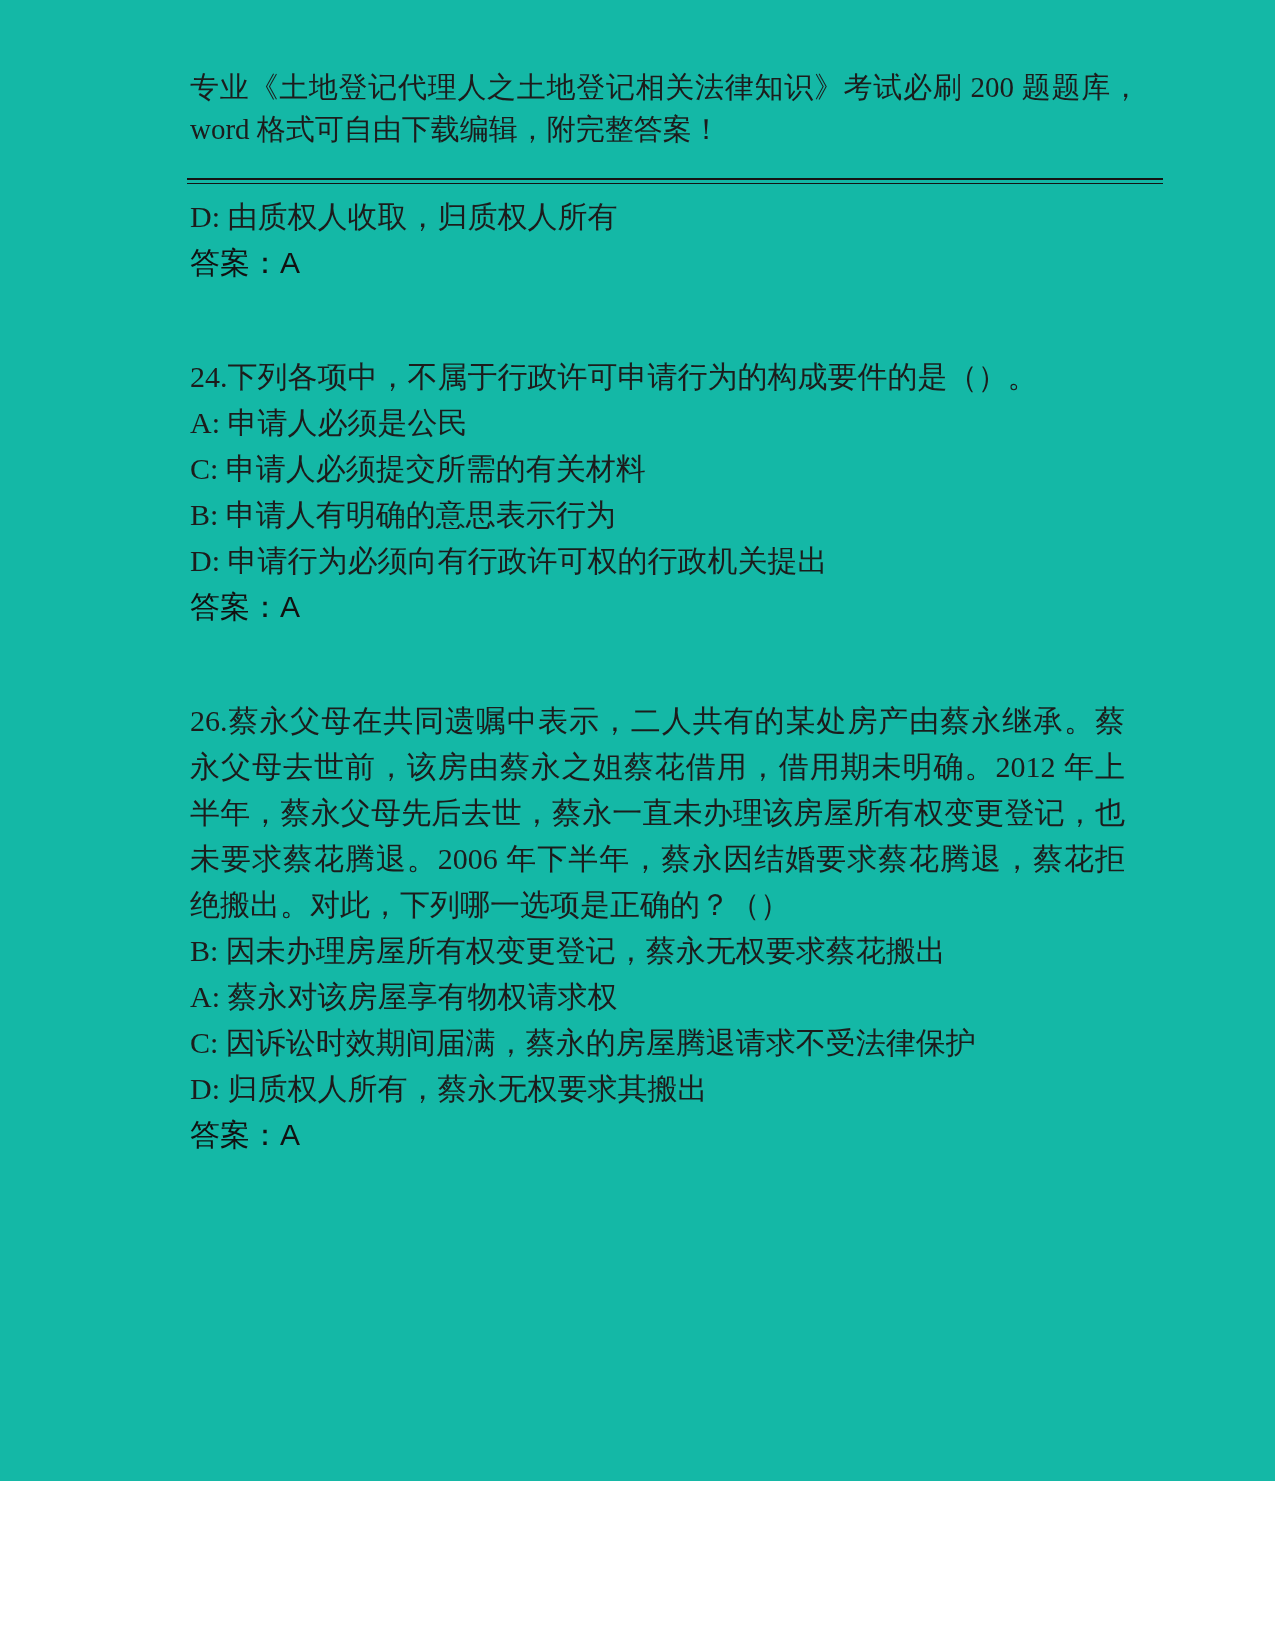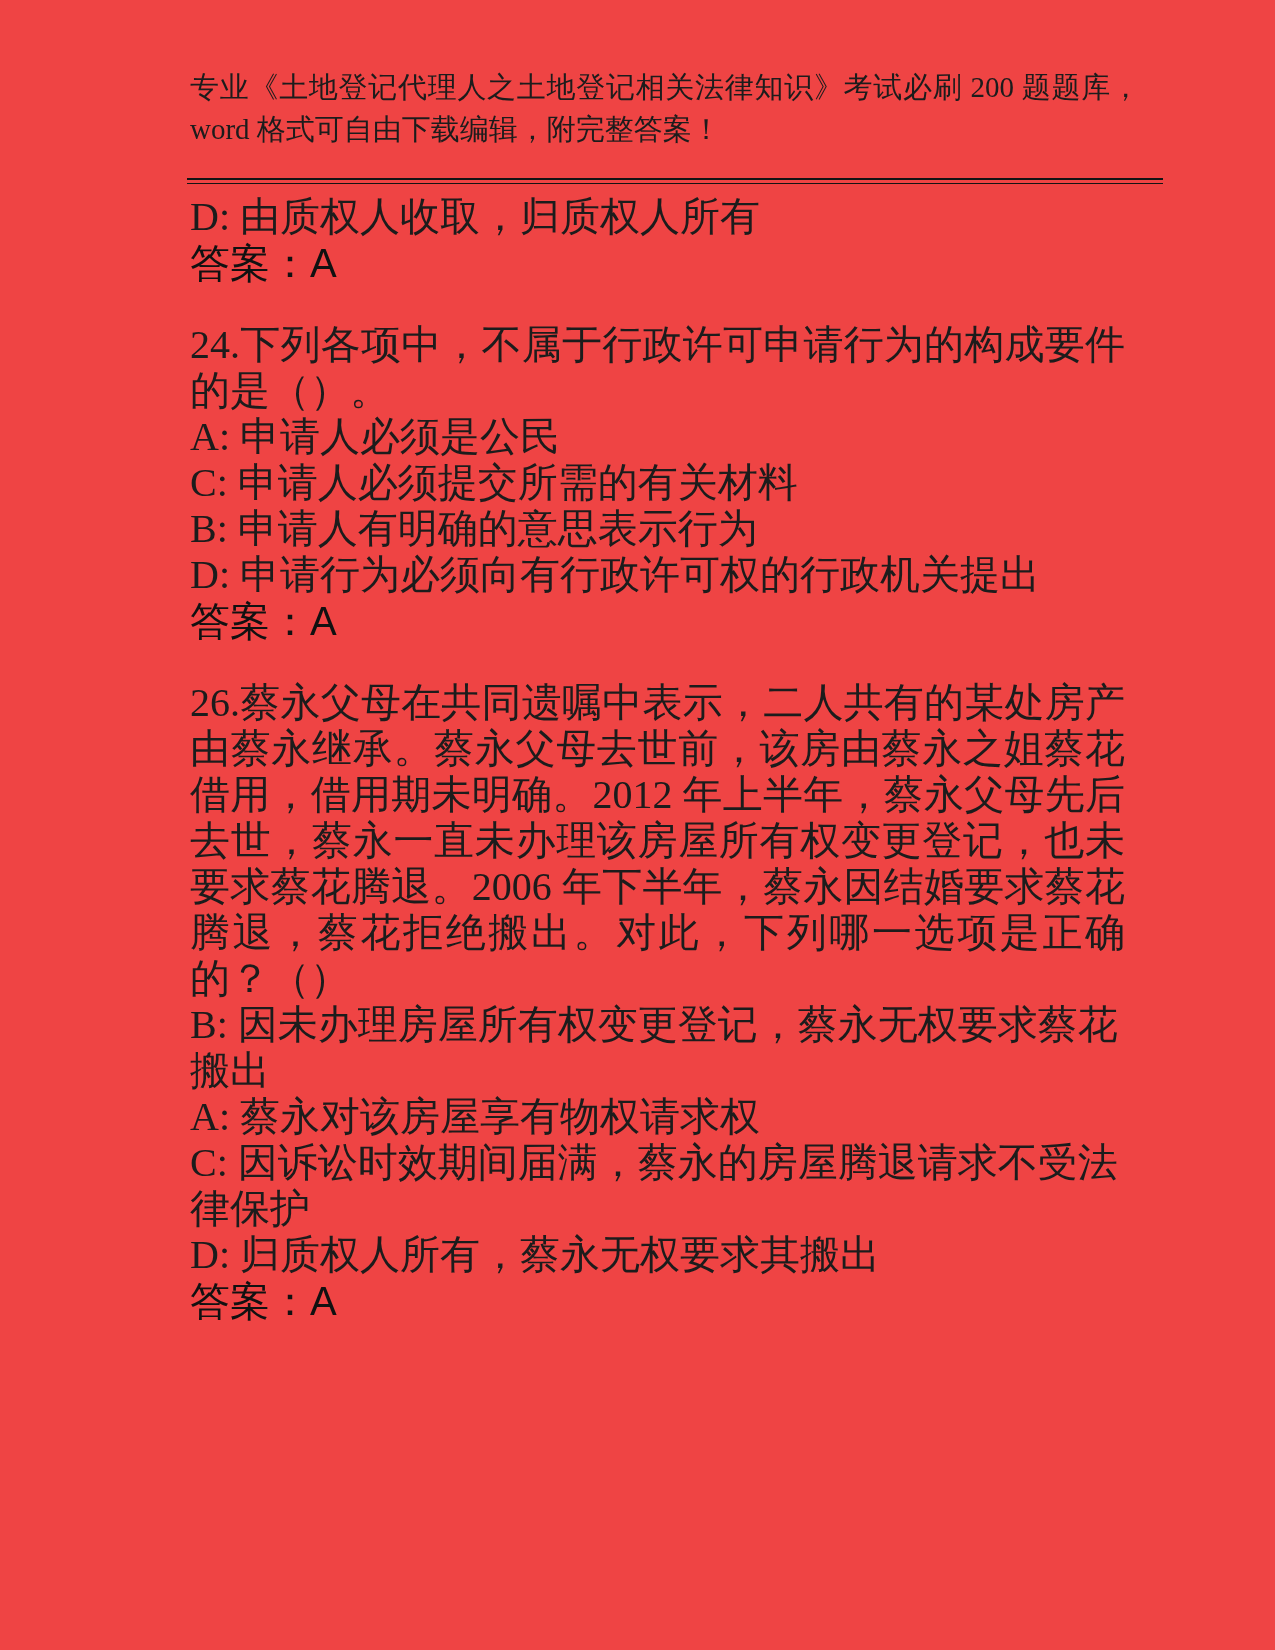--- a/index.html
+++ b/index.html
@@ -1,20 +1,20 @@
 <!DOCTYPE html>
 <html><head>
 <meta charset="utf-8">
 <style>
   html, body { margin: 0; padding: 0; background: #ffffff; }
   .page {
     position: relative;
     width: 1275px;
-    height: 1650px;
-    background: #ef4444;
+    height: 1481px;
+    background: #14b8a6;
     color: #1c1c1c;
     font-family: "Liberation Serif", "DejaVu Serif", serif;
     overflow: hidden;
   }
   .doc-header {
     position: absolute;
     left: 190px;
     top: 66px;
     width: 950px;
     font-size: 29px;
@@ -28,25 +28,25 @@
     width: 976px;
     height: 3px;
     border-top: 2px solid #141414;
     border-bottom: 1px solid #141414;
   }
   .doc-content {
     position: absolute;
     left: 190px;
     top: 194px;
     width: 935px;
-    font-size: 40px;
+    font-size: 30px;
     line-height: 46px;
   }
   .doc-content p { margin: 0; }
-  .question-block { margin-top: 36px; }
+  .question-block { margin-top: 68px; }
   .stem { text-align: justify; }
   .answer {
     font-family: "Liberation Sans", "DejaVu Sans", sans-serif;
     font-weight: 400;
     color: #111111;
   }
 </style>
 </head>
 <body>
 

